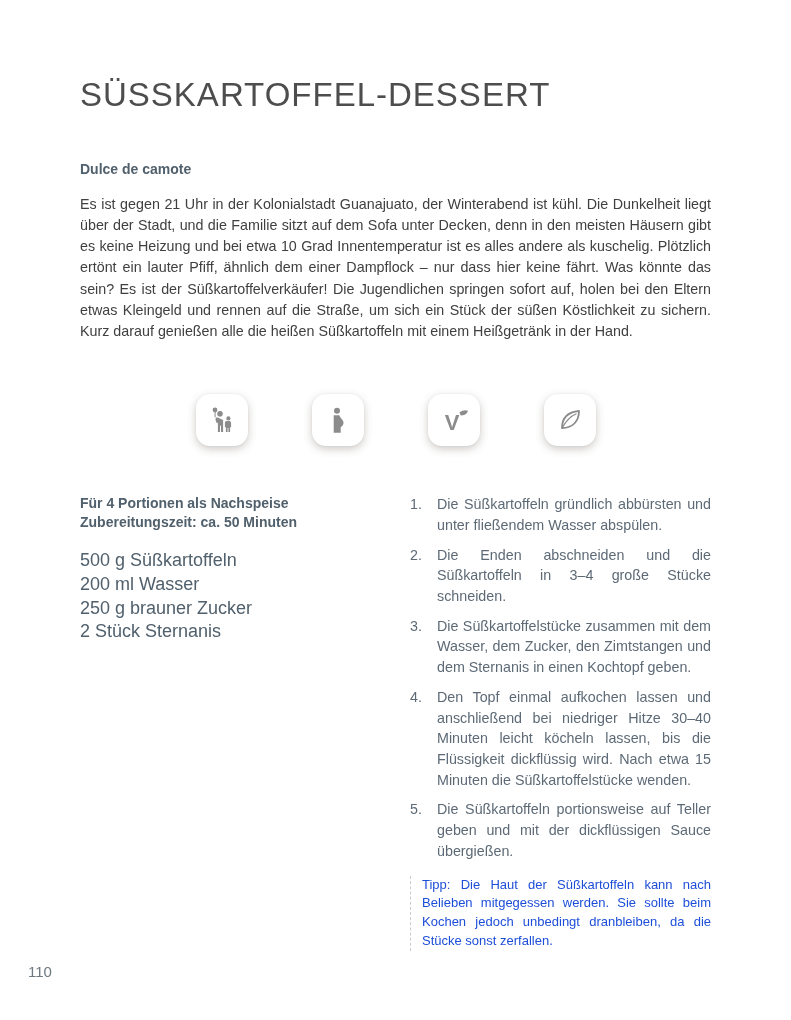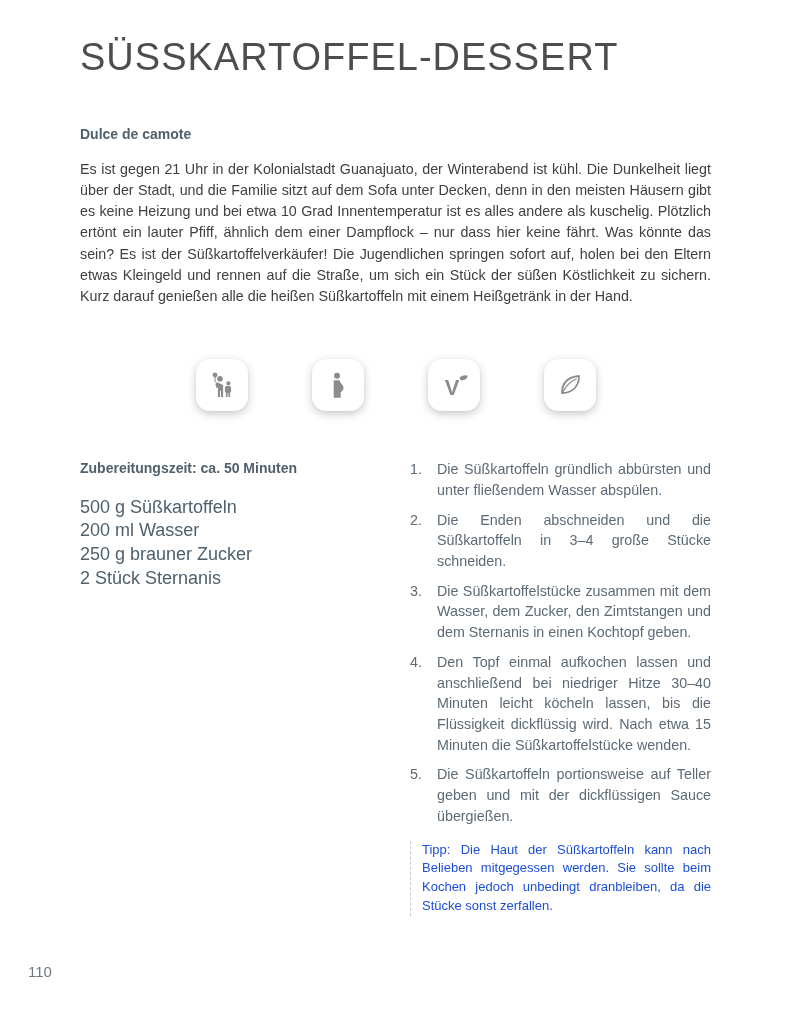--- a/index.html
+++ b/index.html
@@ -1,20 +1,20 @@
 <!DOCTYPE html>
 <html lang="de"><head>
 <meta charset="utf-8">
 <style>
   html,body{margin:0;padding:0;background:#ffffff;}
   .page{position:relative;width:791px;height:1020px;background:#ffffff;
         font-family:"Liberation Sans","DejaVu Sans",sans-serif;color:#5d6a76;overflow:hidden;}
   .content{padding:0 80px;}
 
-  .title{margin:0;padding-top:36px;font-size:38px;font-weight:400;
+  .title{margin:0;padding-top:76px;font-size:33px;font-weight:400;
          letter-spacing:1px;color:#4d4d4d;}
 
   .subtitle{margin:47px 0 8px 0;font-size:14px;font-weight:bold;color:#50606c;}
 
   .intro{margin:17px 0 0 0;font-size:14.3px;line-height:1.48;text-align:justify;
          hyphens:auto;color:#404040;}
 
   .icons-row{margin-top:52px;display:flex;justify-content:center;gap:64px;}
   .badge{width:52px;height:52px;border-radius:14px;background:#ffffff;
          box-shadow:0 3px 9px rgba(90,80,70,.30),0 0 2px rgba(0,0,0,.06);
@@ -79,20 +79,21 @@
         <svg width="30" height="30" viewBox="0 0 30 30" fill="none" stroke="#8c8c8c" stroke-width="1.8" stroke-linecap="round" stroke-linejoin="round">
           <path d="M7 23 C7 12 14 7 24 6 C24 16 18 23 7 23 Z"></path>
           <path d="M7 23 C11 16 16 11 21 9" stroke-width="1.3"></path>
         </svg>
       </div>
     </div>
 
     <div class="cols">
 
       <div class="left">
+        <p class="meta">Für 4 Portionen als Nachspeise</p>
         <p class="meta">Zubereitungszeit: ca. 50 Minuten</p>
         <ul class="ingredients">
           <li>500 g Süßkartoffeln</li>
           <li>200 ml Wasser</li>
           <li>250 g brauner Zucker</li>
           <li>2 Stück Sternanis</li>
         </ul>
       </div>
 
       <div class="right">

